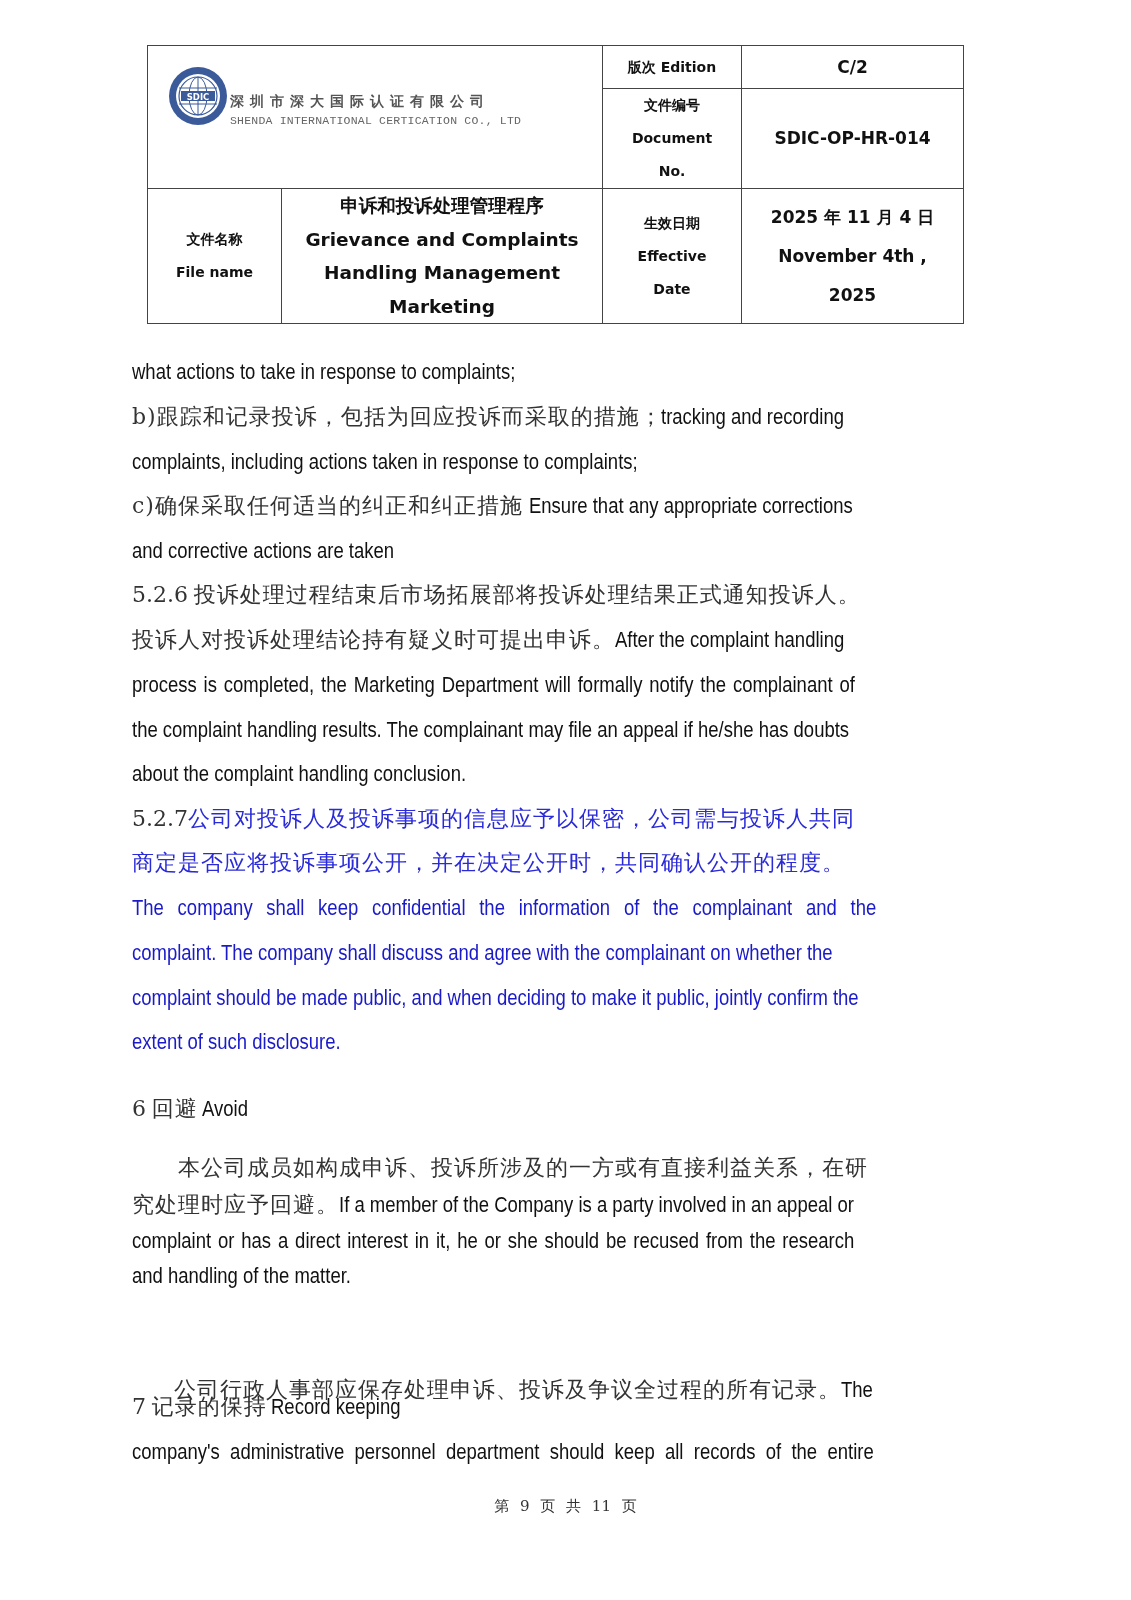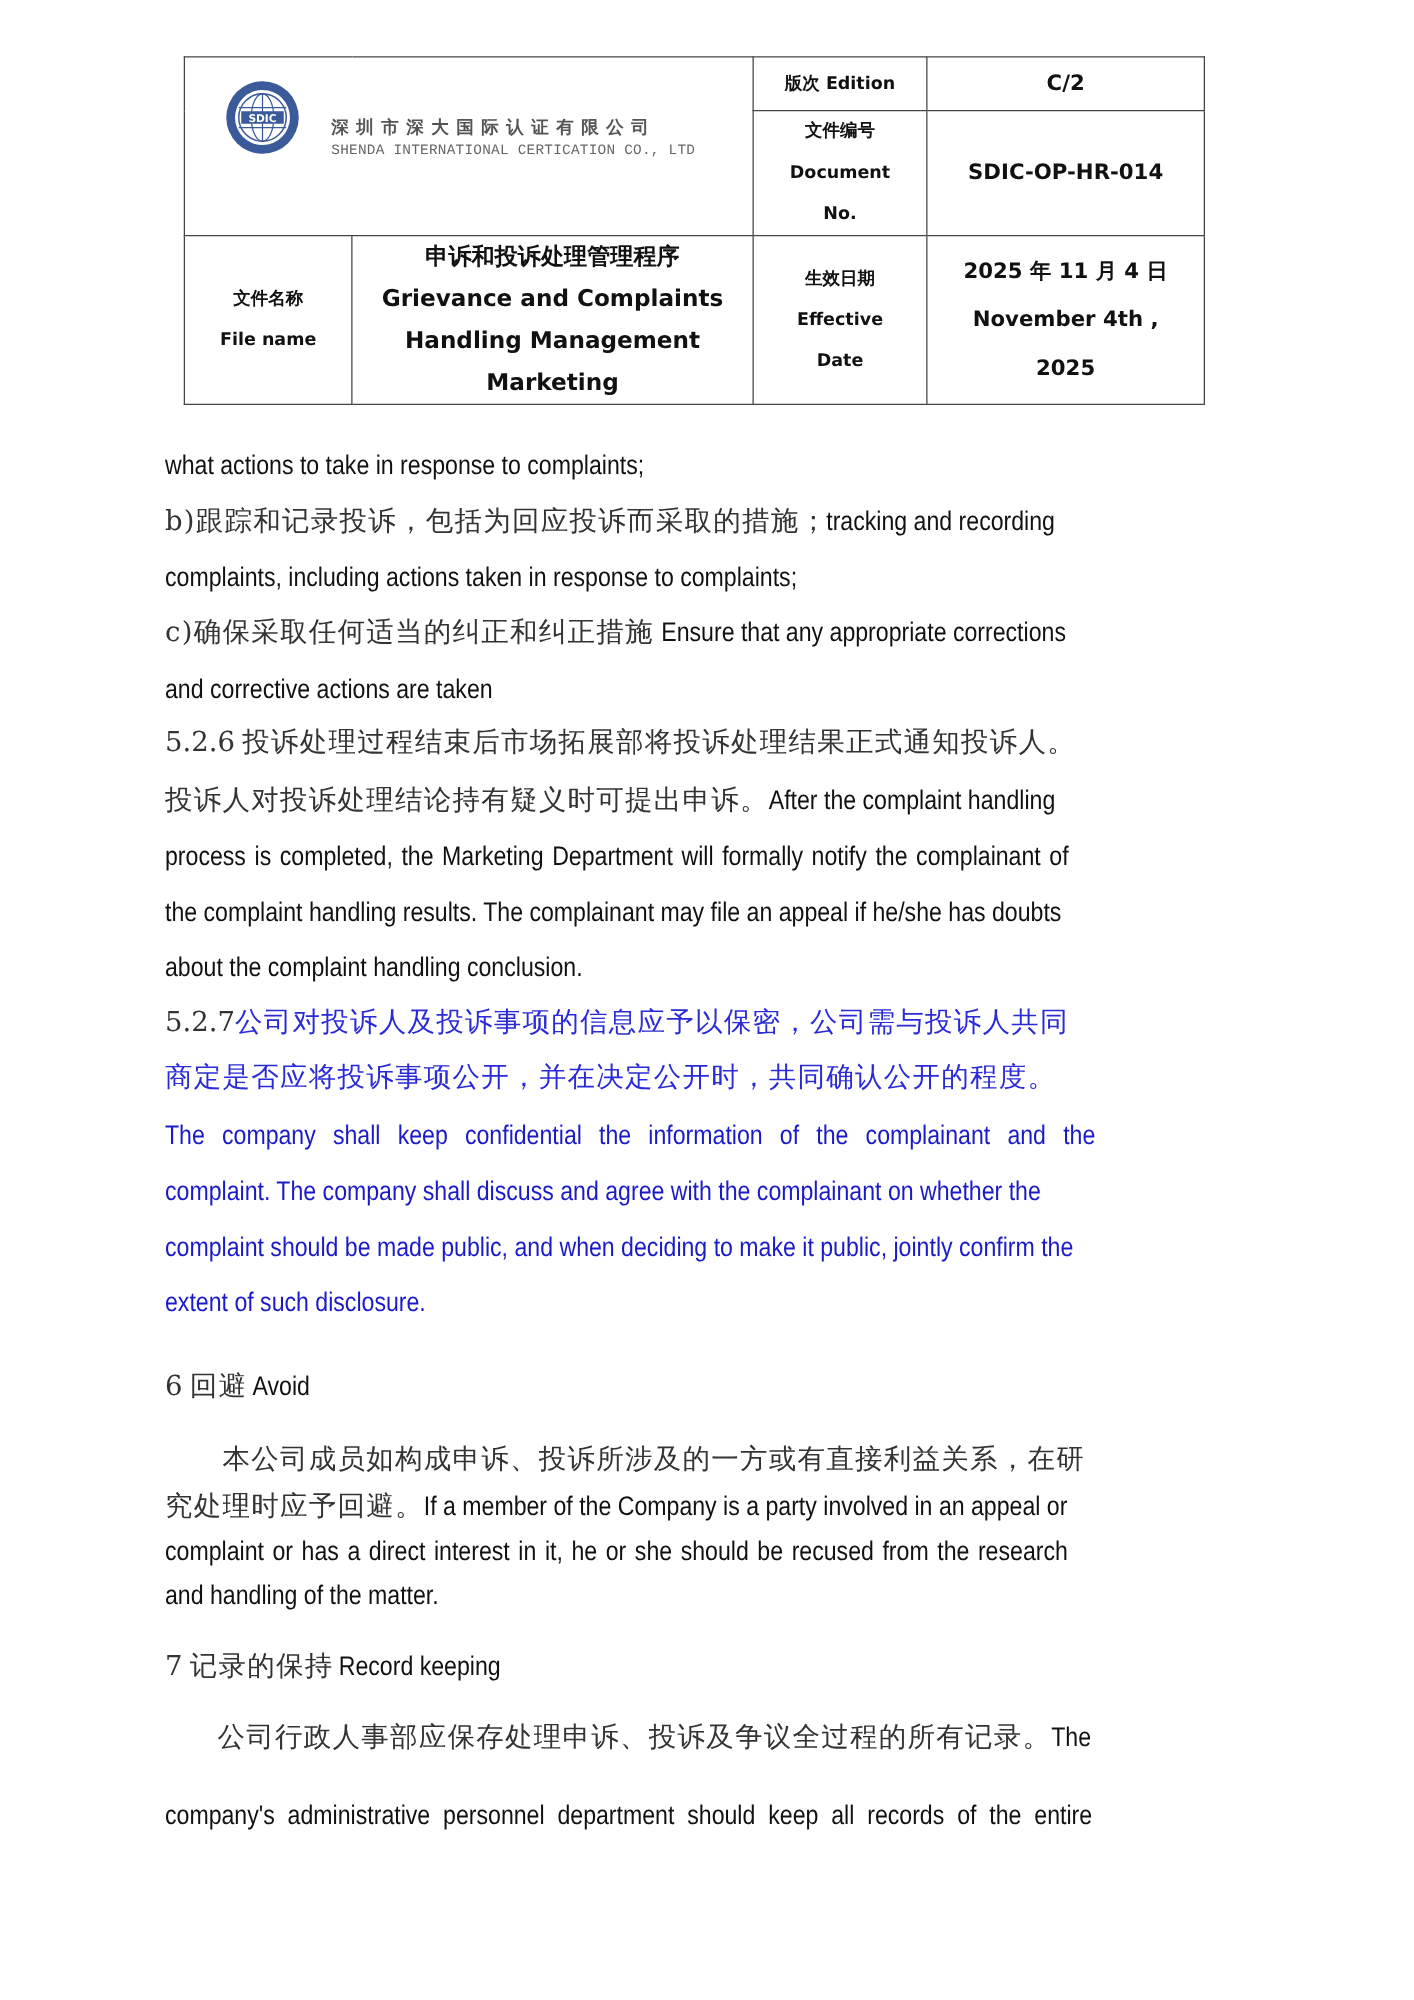--- a/index.html
+++ b/index.html
@@ -8,21 +8,21 @@
 
   
   table.hdr {
     position: absolute; left: 147px; top: 45px; width: 816px;
     border-collapse: collapse; table-layout: fixed;
     font-family: "DejaVu Sans", sans-serif; font-weight: bold; color: #111;
   }
   table.hdr td { border: 1.3px solid #444; text-align: center; vertical-align: middle; padding: 0; }
   .c1 { width: 134px; } .c2 { width: 321px; } .c3 { width: 139px; } .c4 { width: 222px; }
   .logo-cell { height: 140px; text-align: left !important; vertical-align: top !important; position: relative; }
-  .logo-wrap { position: absolute; left: 32px; top: 18px; display: flex; align-items: flex-start; gap: 23px; }
+  .logo-wrap { position: absolute; left: 20px; top: 18px; display: flex; align-items: center; }
   .logo-circle { width: 60px; height: 60px; }
   .company { margin-left: 2px; margin-top: 29px; }
   .company-cn { font-family: "DejaVu Serif", serif; font-size: 14px; letter-spacing: 6px; color: #555; font-weight: bold; }
   .company-en { font-family: "Liberation Mono", monospace; font-size: 11.5px; color: #666; font-weight: normal; margin-top: 3px; letter-spacing: 0.2px; }
   .lbl { font-size: 14px; line-height: 33px; }
   .val { font-size: 17px; line-height: 39px; }
   .edition-row td { height: 42px; }
   .docno-row td { height: 98px; }
   .file-row td { height: 134px; }
   .title-cell { font-size: 18.5px; line-height: 33.5px; }
@@ -171,25 +171,26 @@
     <div class="line" style="top:1190px;">
       <span class="cn">究处理时应予回避。</span><span class="en narrow">If a member of the Company is a party involved in an appeal or</span>
     </div>
     <div class="line" style="top:1226px;">
       <span class="en narrow" style="word-spacing:2px">complaint or has a direct interest in it, he or she should be recused from the research</span>
     </div>
     <div class="line" style="top:1261px;">
       <span class="en narrow">and handling of the matter.</span>
     </div>
 
-    <div class="line" style="top:1318px;">
+    <div class="line" style="top:1392px;">
       <span class="num">7</span>
       <span class="cn">记录的保持</span><span class="en narrow" style="margin-left:4px">Record keeping</span>
     </div>
     <div class="line" style="top:1375px;padding-left:42px;">
       <span class="cn">公司行政人事部应保存处理申诉、投诉及争议全过程的所有记录。</span><span class="en narrow">The</span>
     </div>
     <div class="line" style="top:1411px;margin-top:26px;">
       <span class="en narrow" style="word-spacing:6px">company's administrative personnel department should keep all records of the entire</span>
     </div>
   </div>
 
+  <div class="footer">第 9 页 共 11 页</div>
 </div>
 
 </body></html>

